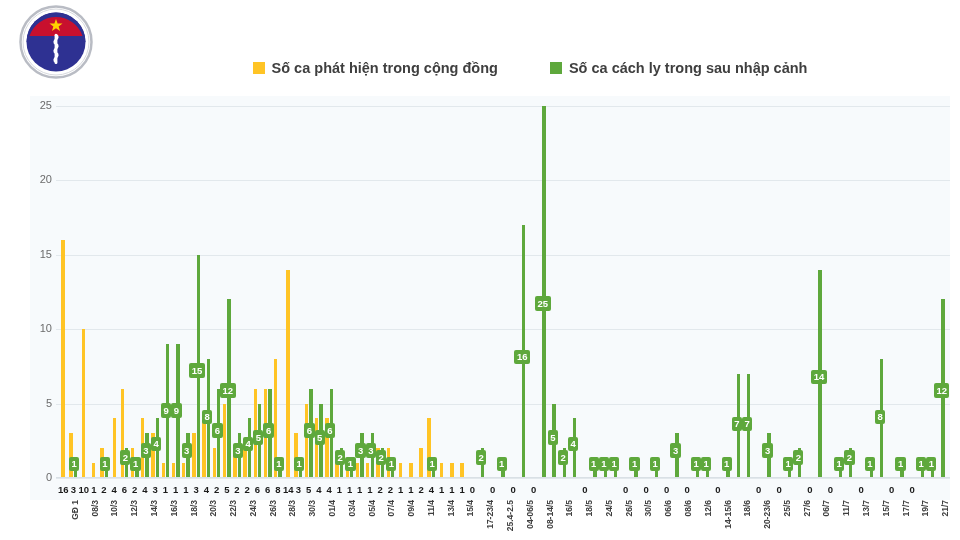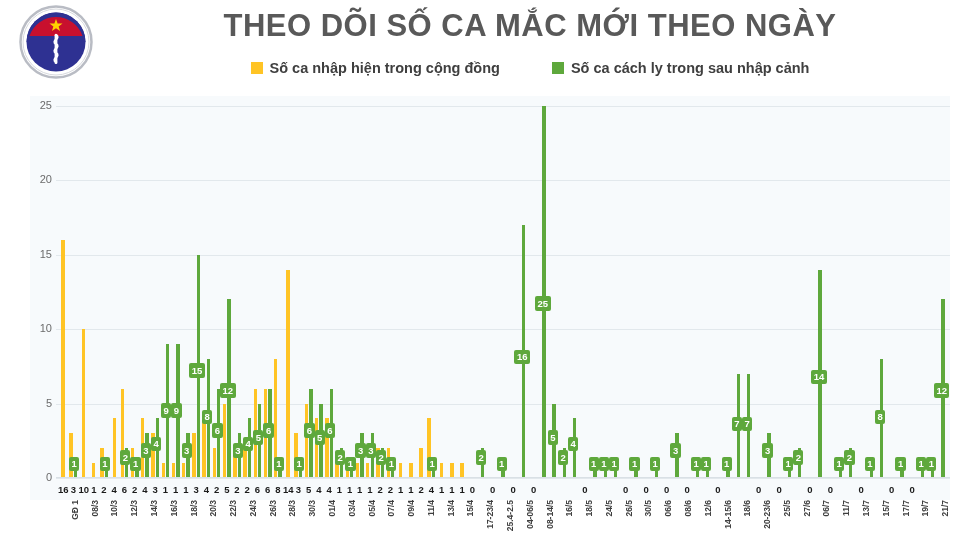--- a/index.html
+++ b/index.html
@@ -164,26 +164,25 @@
       <circle cx="38" cy="38" r="29.5" fill="#2e3192"></circle>
       <path d="M8.5 38 A29.5 29.5 0 0 1 67.5 38 Z" fill="#2e3192"></path>
       <path d="M11.5 32 A28 28 0 0 1 64.5 32 Z" fill="#c8102e"></path>
       <polygon points="38,15 39.6,19.6 44.5,19.6 40.6,22.5 42.1,27.1 38,24.3 33.9,27.1 35.4,22.5 31.5,19.6 36.4,19.6" fill="#ffd200"></polygon>
       <rect x="36.6" y="30" width="2.8" height="30" rx="1.2" fill="#ffffff"></rect>
       <path d="M38 31 c5 3 -5 6 0 9 c5 3 -5 6 0 9 c5 3 -5 6 0 9" stroke="#ffffff" stroke-width="2.4" fill="none" stroke-linecap="round"></path>
       <circle cx="38" cy="38" r="33" fill="none" stroke="#d7d9de" stroke-width="1"></circle>
     </svg>
   </div>
 
-  <div id="chart-title">THEO DÕI SỐ CA MẮC MỚI THEO NGÀY</div>
 
   <div id="legend">
     <div class="legend-item">
       <span class="legend-swatch" style="background:#ffc425"></span>
-      <span>Số ca nhập hiện trong cộng đồng</span>
+      <span>Số ca phát hiện trong cộng đồng</span>
     </div>
     <div class="legend-item">
       <span class="legend-swatch" style="background:#5ea83c"></span>
       <span>Số ca cách ly trong sau nhập cảnh</span>
     </div>
   </div>
 </div>
 
 <div id="plot">
   <div id="grid">

